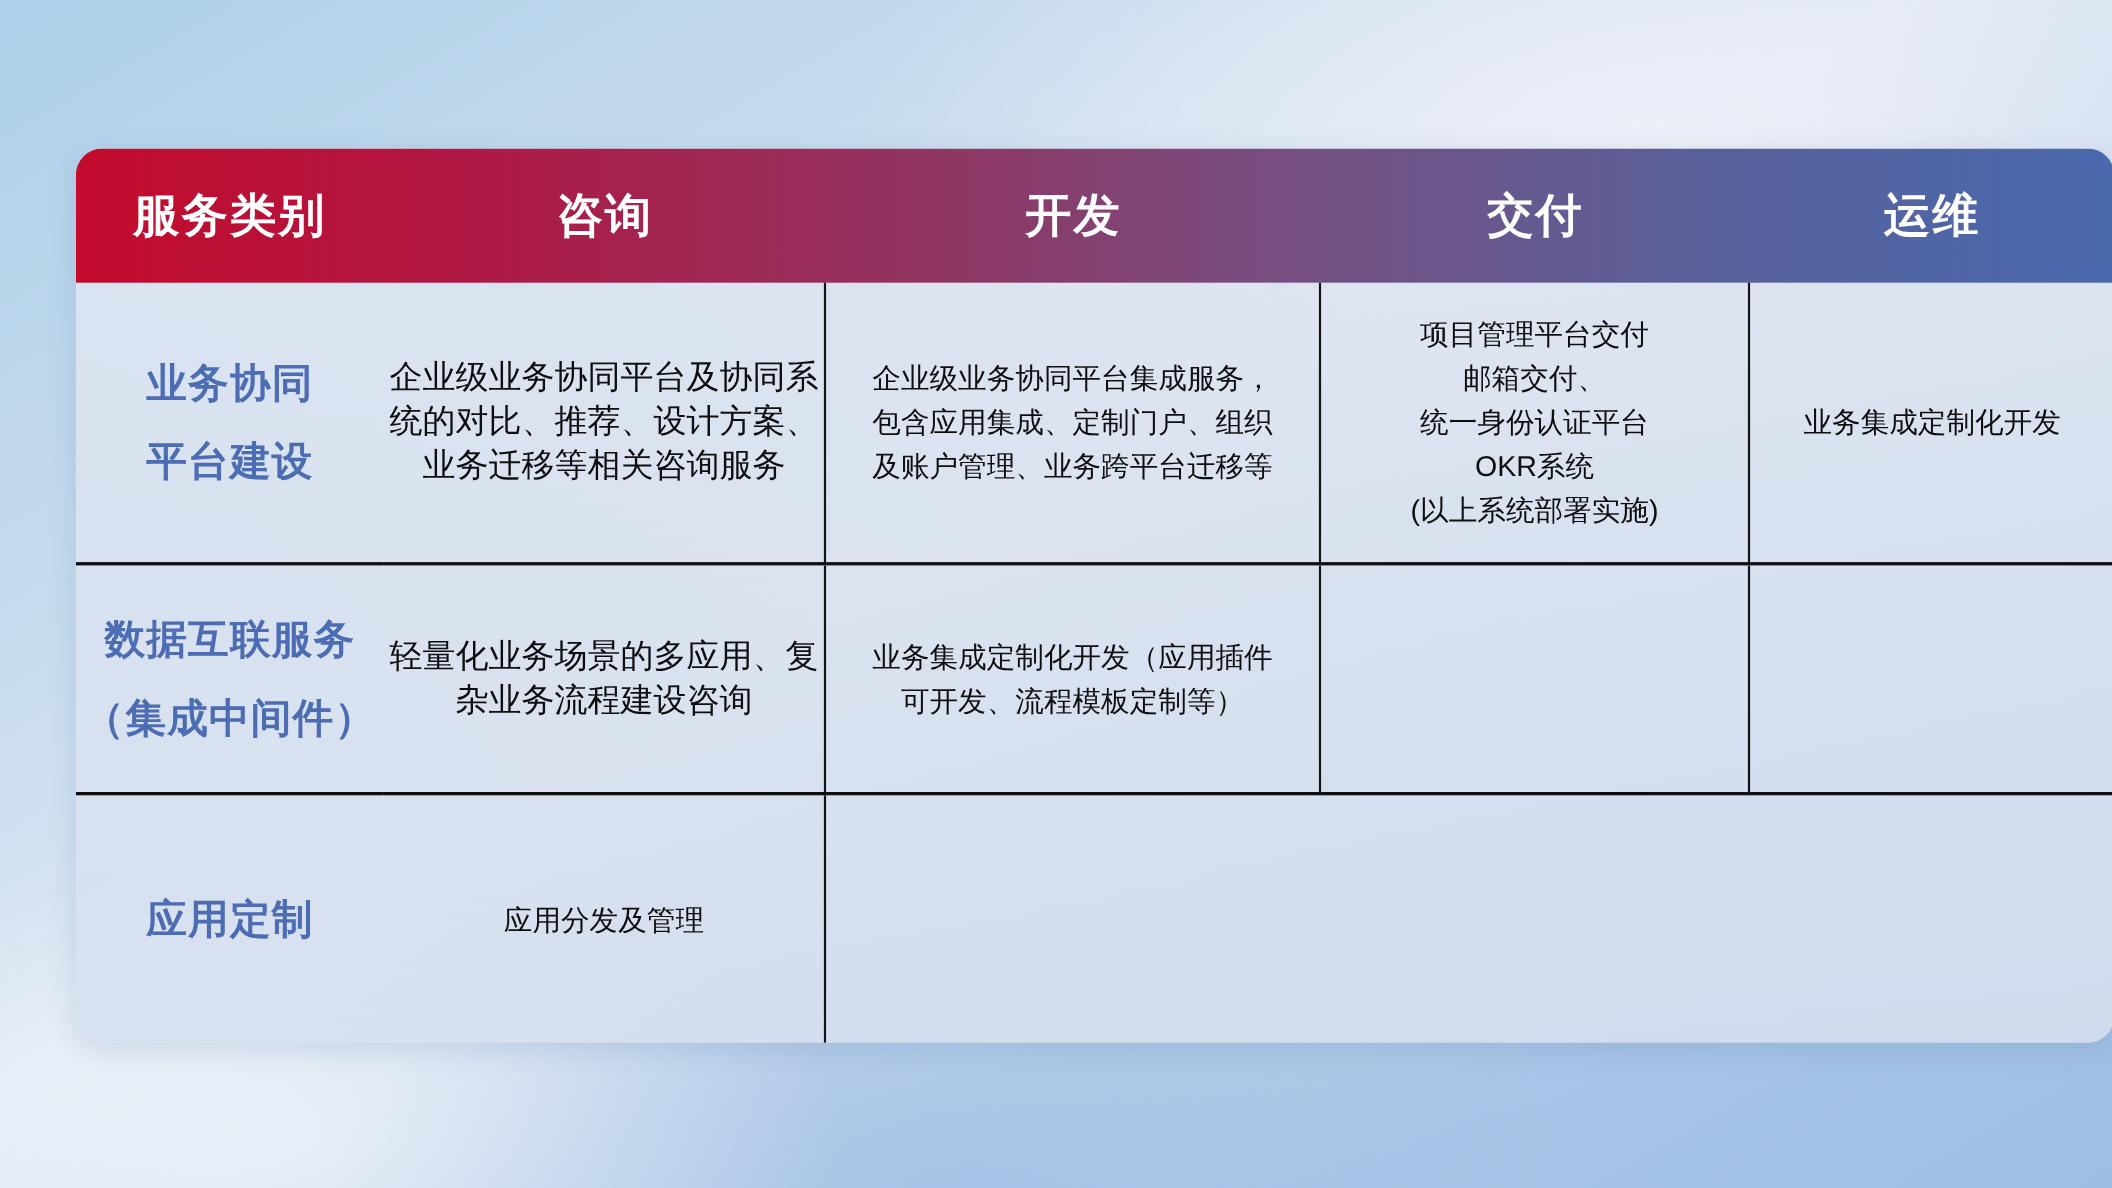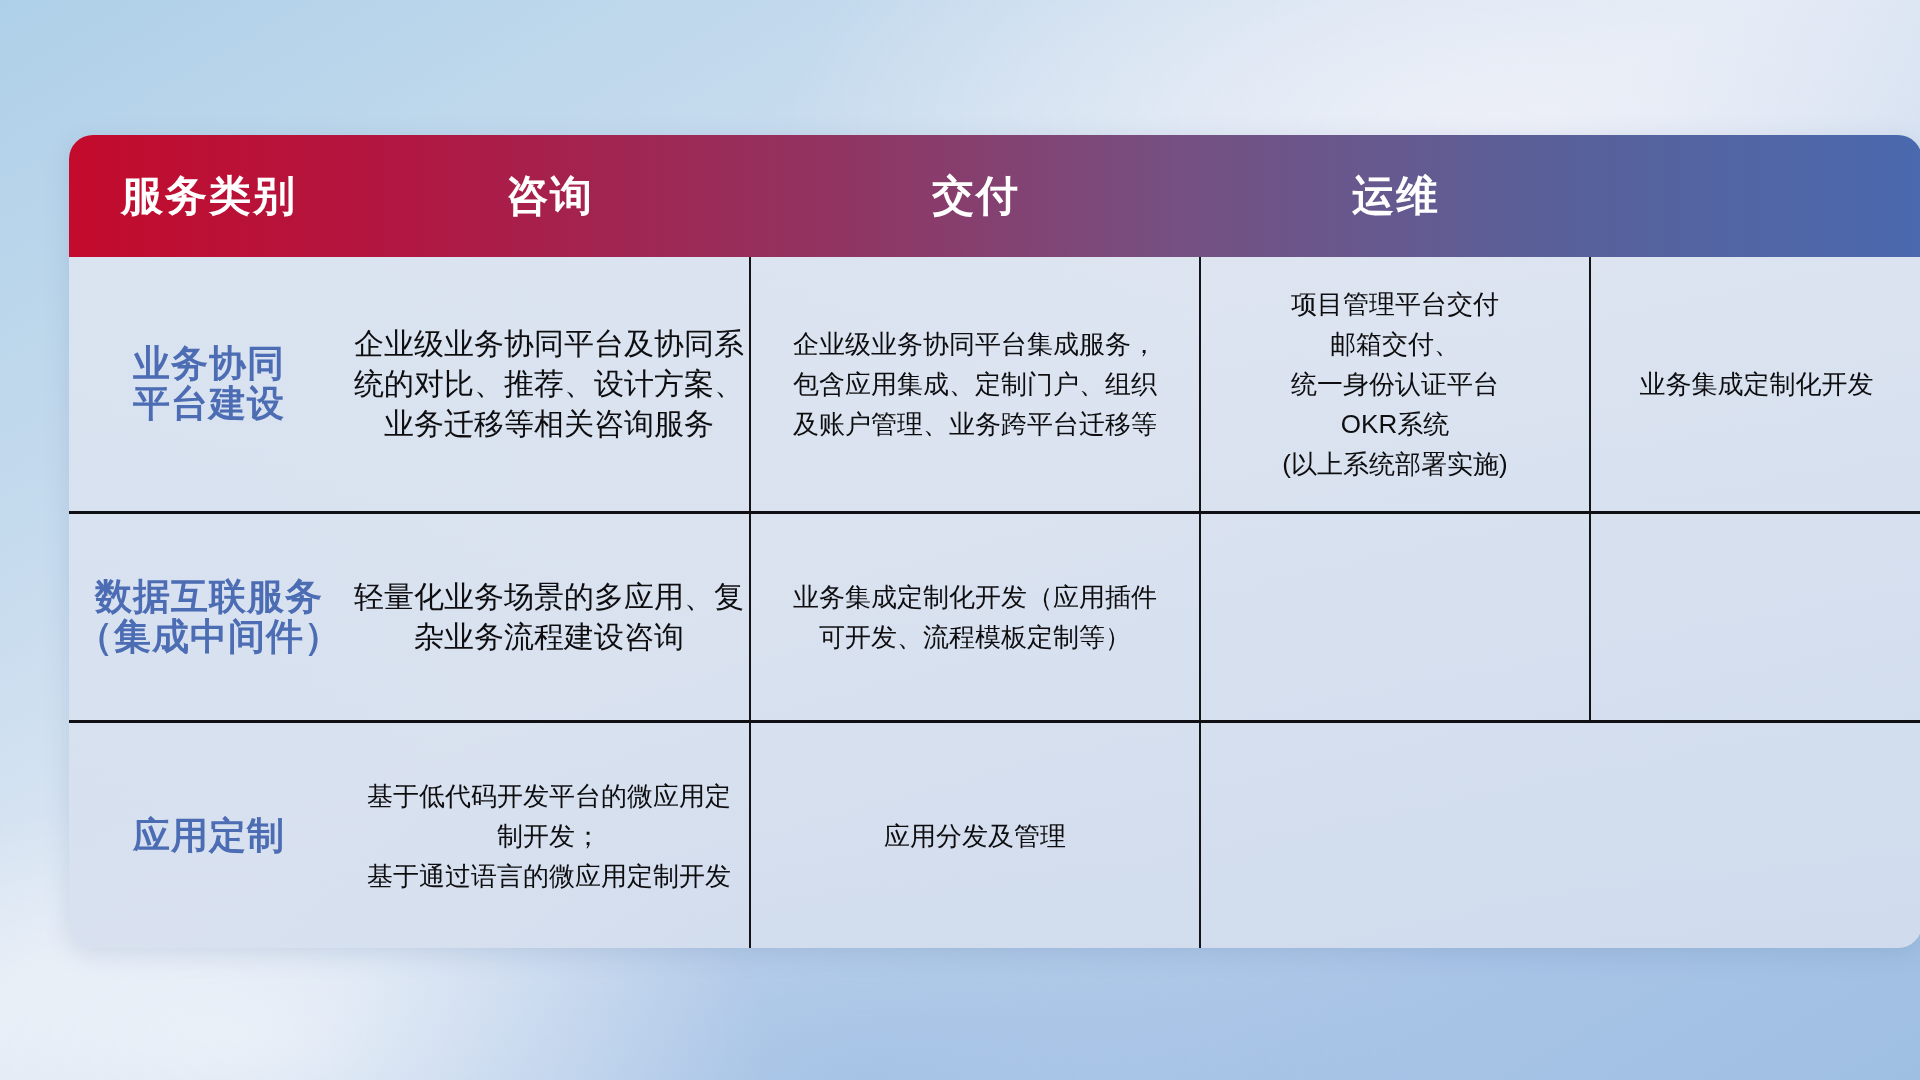--- a/index.html
+++ b/index.html
@@ -38,35 +38,38 @@
     box-sizing:border-box;
     text-align:center;
     color:#0e0e10;
     font-size:26px;line-height:40px;
     padding:6px 4px;
   }
   .cell .txt{white-space:pre;}
   .vr{border-right:2px solid #141418;}
   .hb{border-bottom:3px solid #101014;}
   .cat{
-    color:#4c6cb3;font-weight:bold;font-size:37px;line-height:40px;letter-spacing:1px;
+    color:#4c6cb3;font-weight:bold;font-size:37px;line-height:71px;letter-spacing:1px;
   }
   .fs29{font-size:30px;}
 </style>
 </head>
 <body>
 
 <div class="panel">
 
   <div class="header-row">
     <div class="hcell">
         <span class="txt">服务类别</span>
       </div>
     <div class="hcell">
         <span class="txt">咨询</span>
+      </div>
+    <div class="hcell">
+        <span class="txt">开发</span>
       </div>
     <div class="hcell">
         <span class="txt">交付</span>
       </div>
     <div class="hcell">
         <span class="txt">运维</span>
       </div>
   </div>
 
   <div class="body-grid">
@@ -112,25 +115,20 @@
         <span class="txt"></span>
       </div>
     <div class="cell hb">
         <span class="txt"></span>
       </div>
 
     <div class="cell cat">
         <span class="txt">应用定制</span>
       </div>
     <div class="cell vr">
-        <span class="txt">基于低代码开发平台的微应用定
-制开发；
-基于通过语言的微应用定制开发</span>
-      </div>
-    <div class="cell vr">
         <span class="txt">应用分发及管理</span>
       </div>
     <div class="cell">
         <span class="txt"></span>
       </div>
 
   </div>
 </div>
 
 </body></html>

